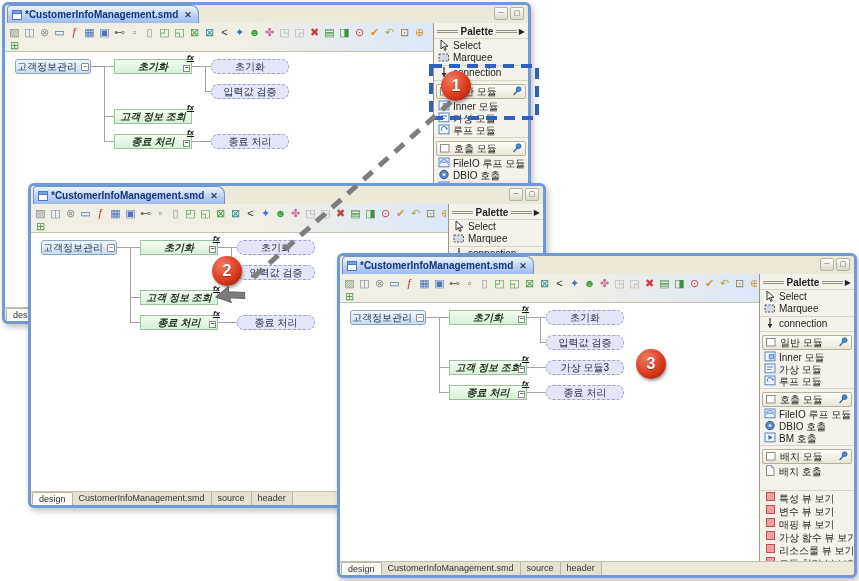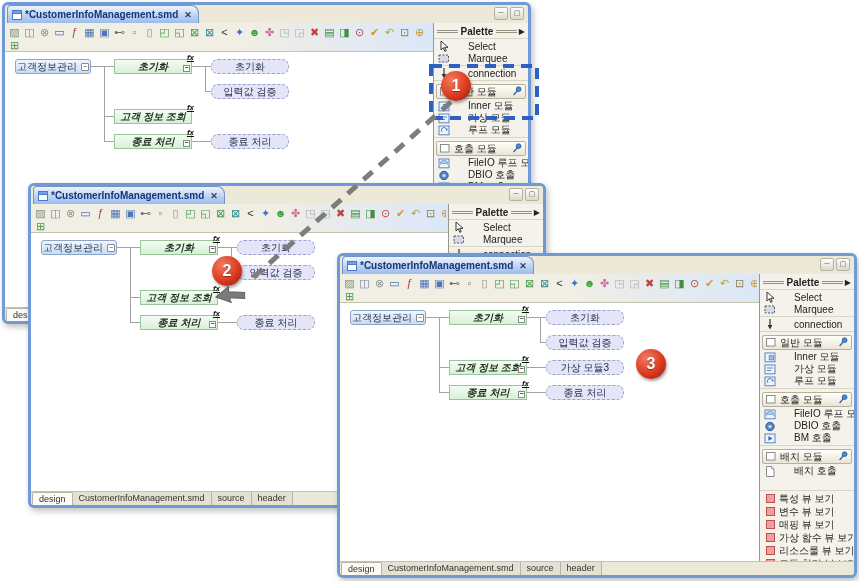--- a/index.html
+++ b/index.html
@@ -35,27 +35,27 @@
   
   .palette{width:95px;box-sizing:border-box;background:#f4f2ea;border-left:1px solid #9a968a;
            font-size:10px;color:#222;overflow:hidden}
   .pal-header{display:flex;align-items:center;height:13px;padding:0 3px;margin-top:2px}
   .pal-line{flex:1;border-top:3px double #97917e;height:0}
   .pal-title{margin:0 3px;font-weight:bold;font-size:10px;color:#222}
   .pal-arrow{font-size:8px;color:#222;margin-left:2px}
   .pal-section{border-top:1px solid #d8d4c6;padding:1px 0}
   .pal-section:first-of-type{border-top:none}
   .pal-gap{margin-top:12px}
-  .pal-tool{display:flex;align-items:center;gap:18px;height:12px;padding:0 2px 0 4px;white-space:nowrap}
+  .pal-tool{display:flex;align-items:flex-start;gap:3px;height:12px;padding:0 2px 0 4px;white-space:nowrap}
   .pal-ico{width:12px;height:11px;display:inline-flex;flex:0 0 12px}
   .pal-group{display:flex;align-items:center;gap:3px;height:13px;margin:2px 2px 1px;
              border:1px solid #b6b09c;border-radius:2px;background:linear-gradient(#fffef9,#e9e5d6);
              padding:0 2px;white-space:nowrap}
   .pal-group .lbl{flex:1}
-  .pal-view{display:flex;align-items:center;gap:4px;height:13px;padding:0 2px 0 6px;white-space:nowrap}
+  .pal-view{display:flex;gap:4px;height:13px;padding:0 2px 0 6px;white-space:nowrap}
   .bullet{width:7px;height:7px;background:#efa0a0;border:1px solid #c05050;flex:0 0 7px}
 
   
   .bottomtabs{height:14px;background:#ece9d8;border-top:1px solid #c6c2b0;display:flex;
               align-items:stretch;font-size:9px;color:#333;padding-left:1px;white-space:nowrap}
   .btab{padding:1px 6px 0;border-right:1px solid #b8b4a4;background:#e4e1d2}
   .btab.active{background:#fcfbf6;border:1px solid #b8b4a4;border-bottom:none;border-radius:2px 2px 0 0}
 
   
   .dgwrap{position:absolute;left:4px;top:3px;width:320px;height:108px}

